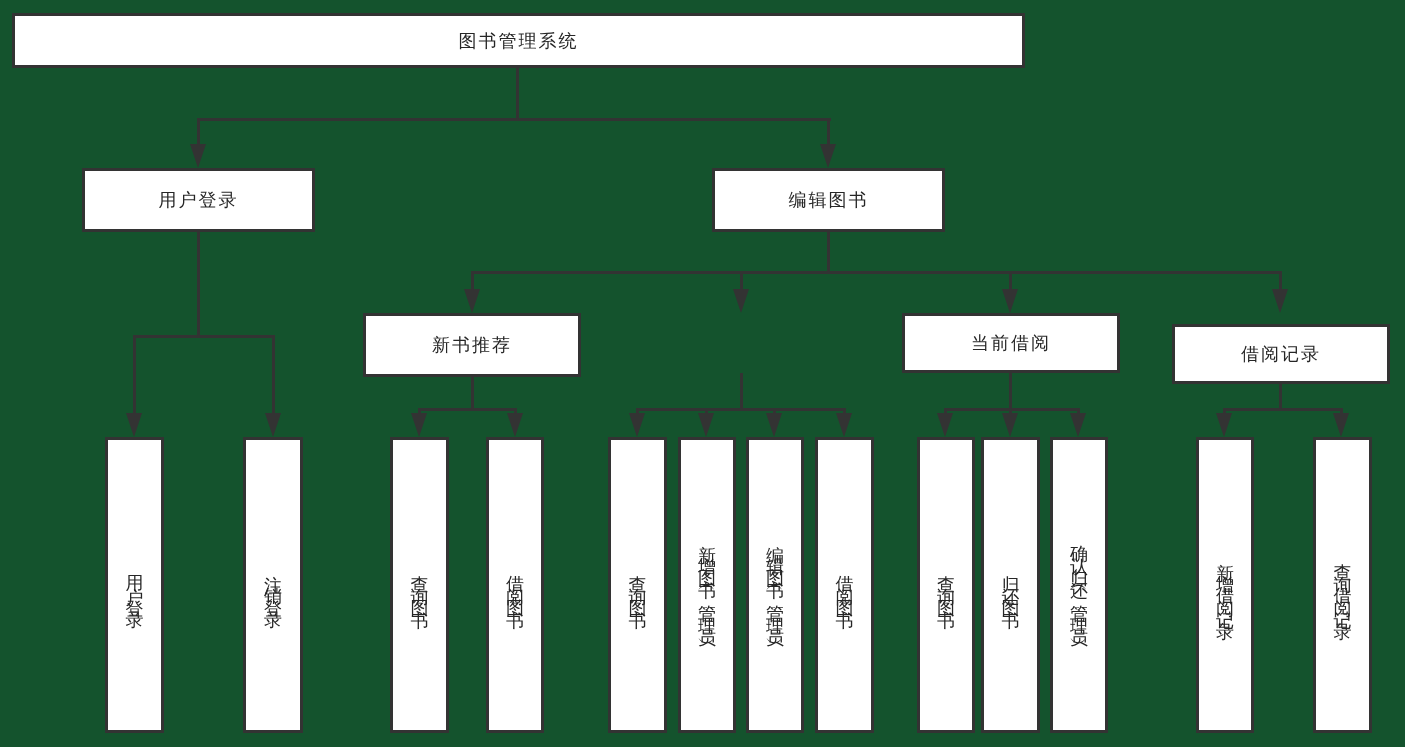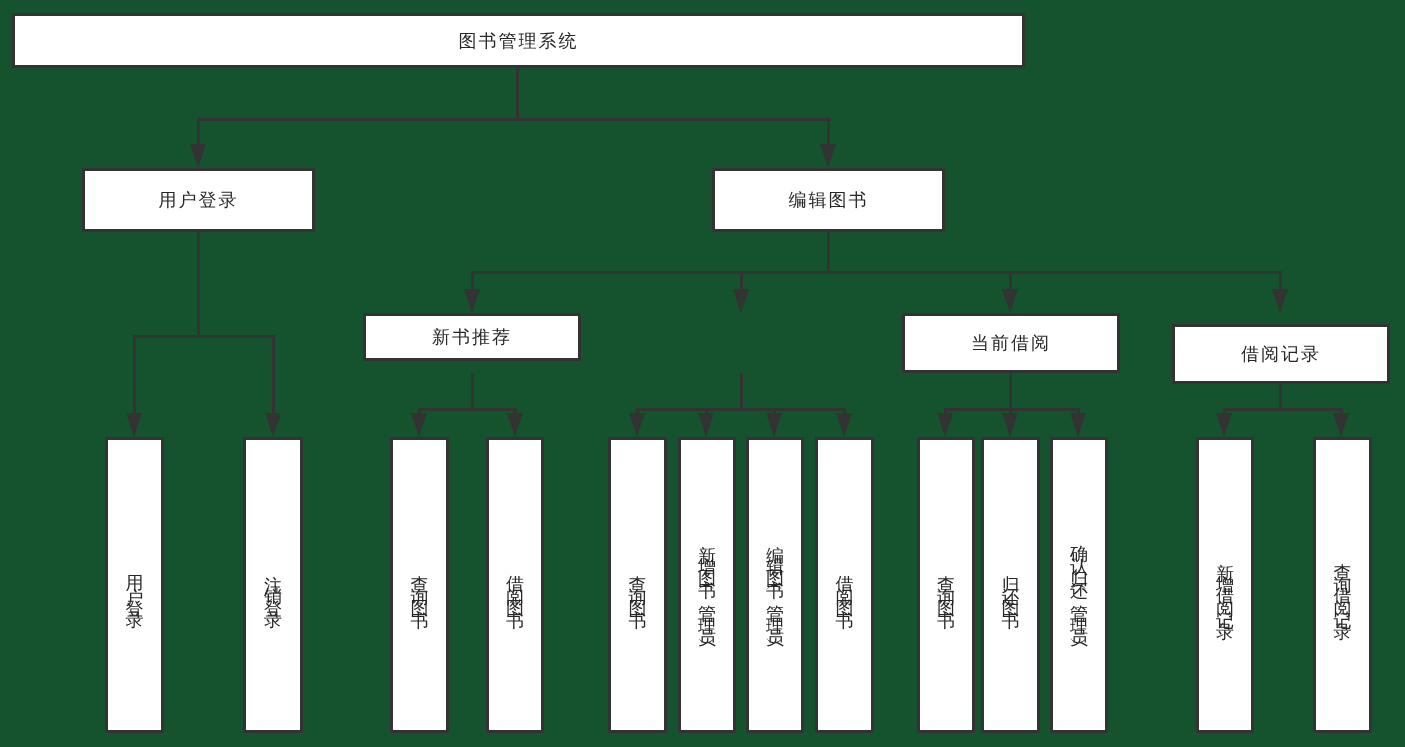--- a/index.html
+++ b/index.html
@@ -112,21 +112,21 @@
   </div>
 
   <div class="box" style="left:82px;top:168px;width:233px;height:64px;">
     <span>用户登录</span>
   </div>
 
   <div class="box" style="left:712px;top:168px;width:233px;height:64px;">
     <span>编辑图书</span>
   </div>
 
-  <div class="box" style="left:363px;top:313px;width:218px;height:48px;">
+  <div class="box" style="left:363px;top:313px;width:218px;height:64px;">
     <span>新书推荐</span>
   </div>
 
 
   <div class="box" style="left:902px;top:313px;width:218px;height:60px;">
     <span>当前借阅</span>
   </div>
 
   <div class="box" style="left:1172px;top:324px;width:218px;height:60px;">
     <span>借阅记录</span>

